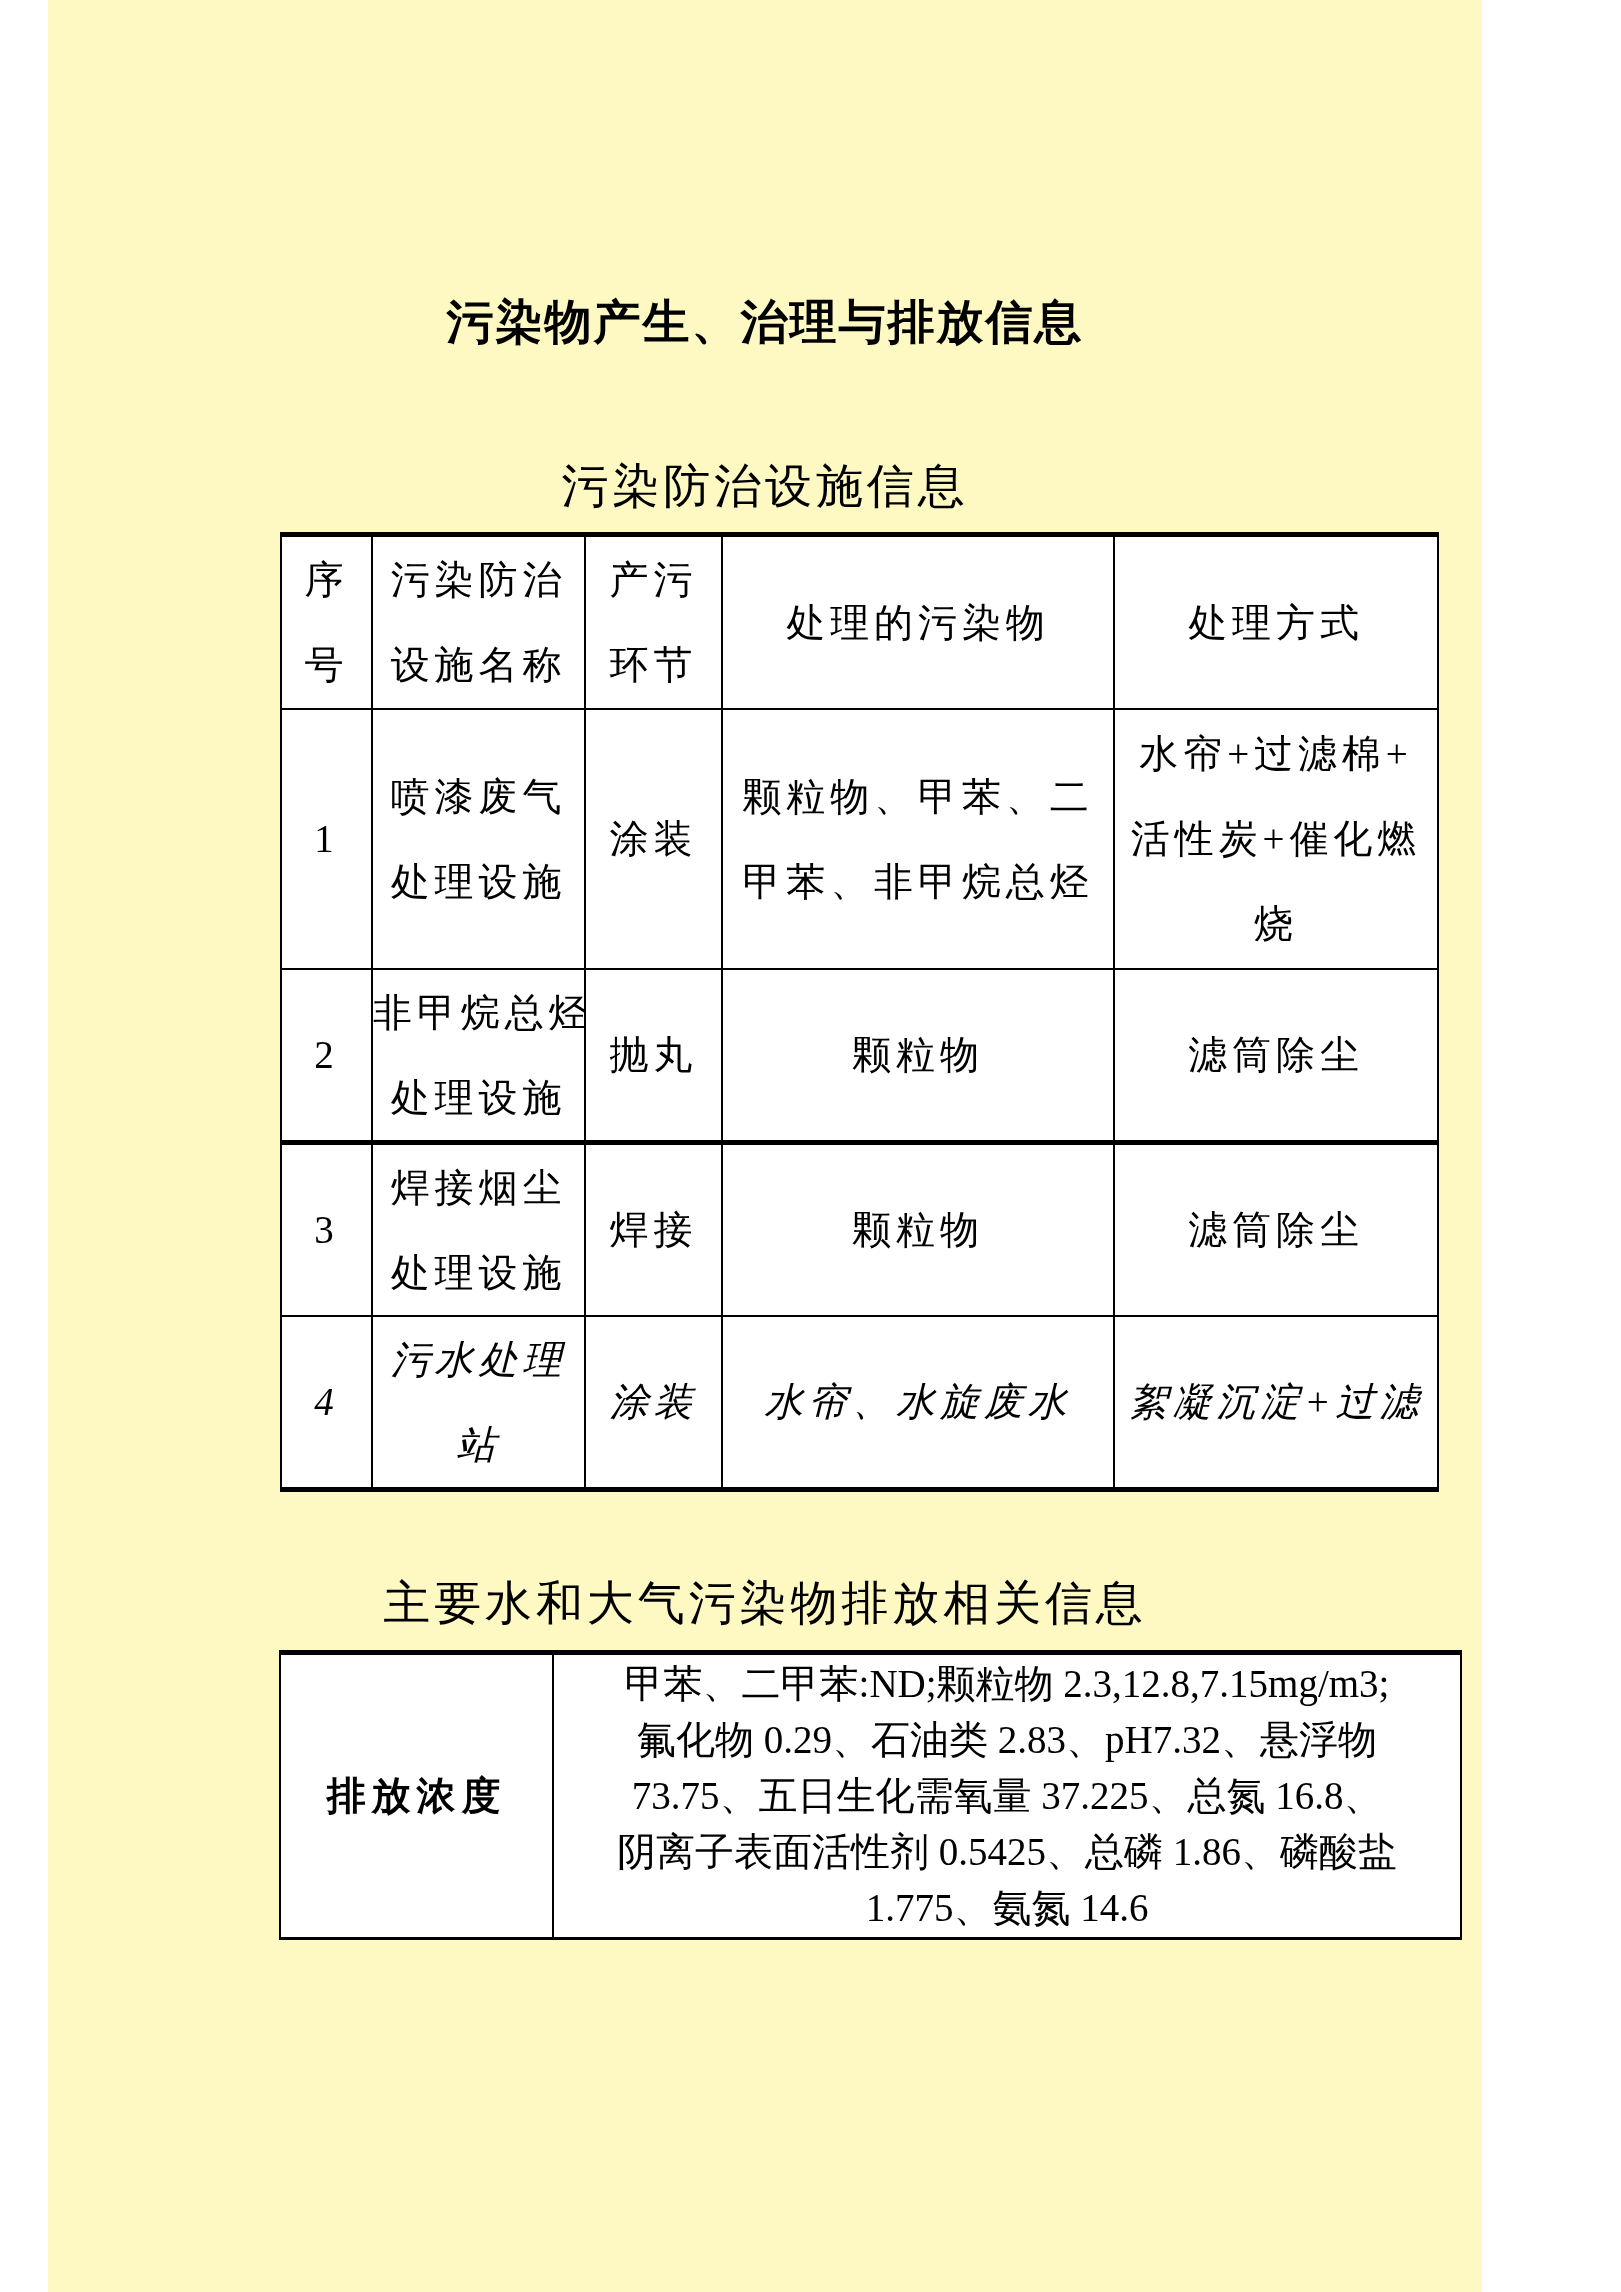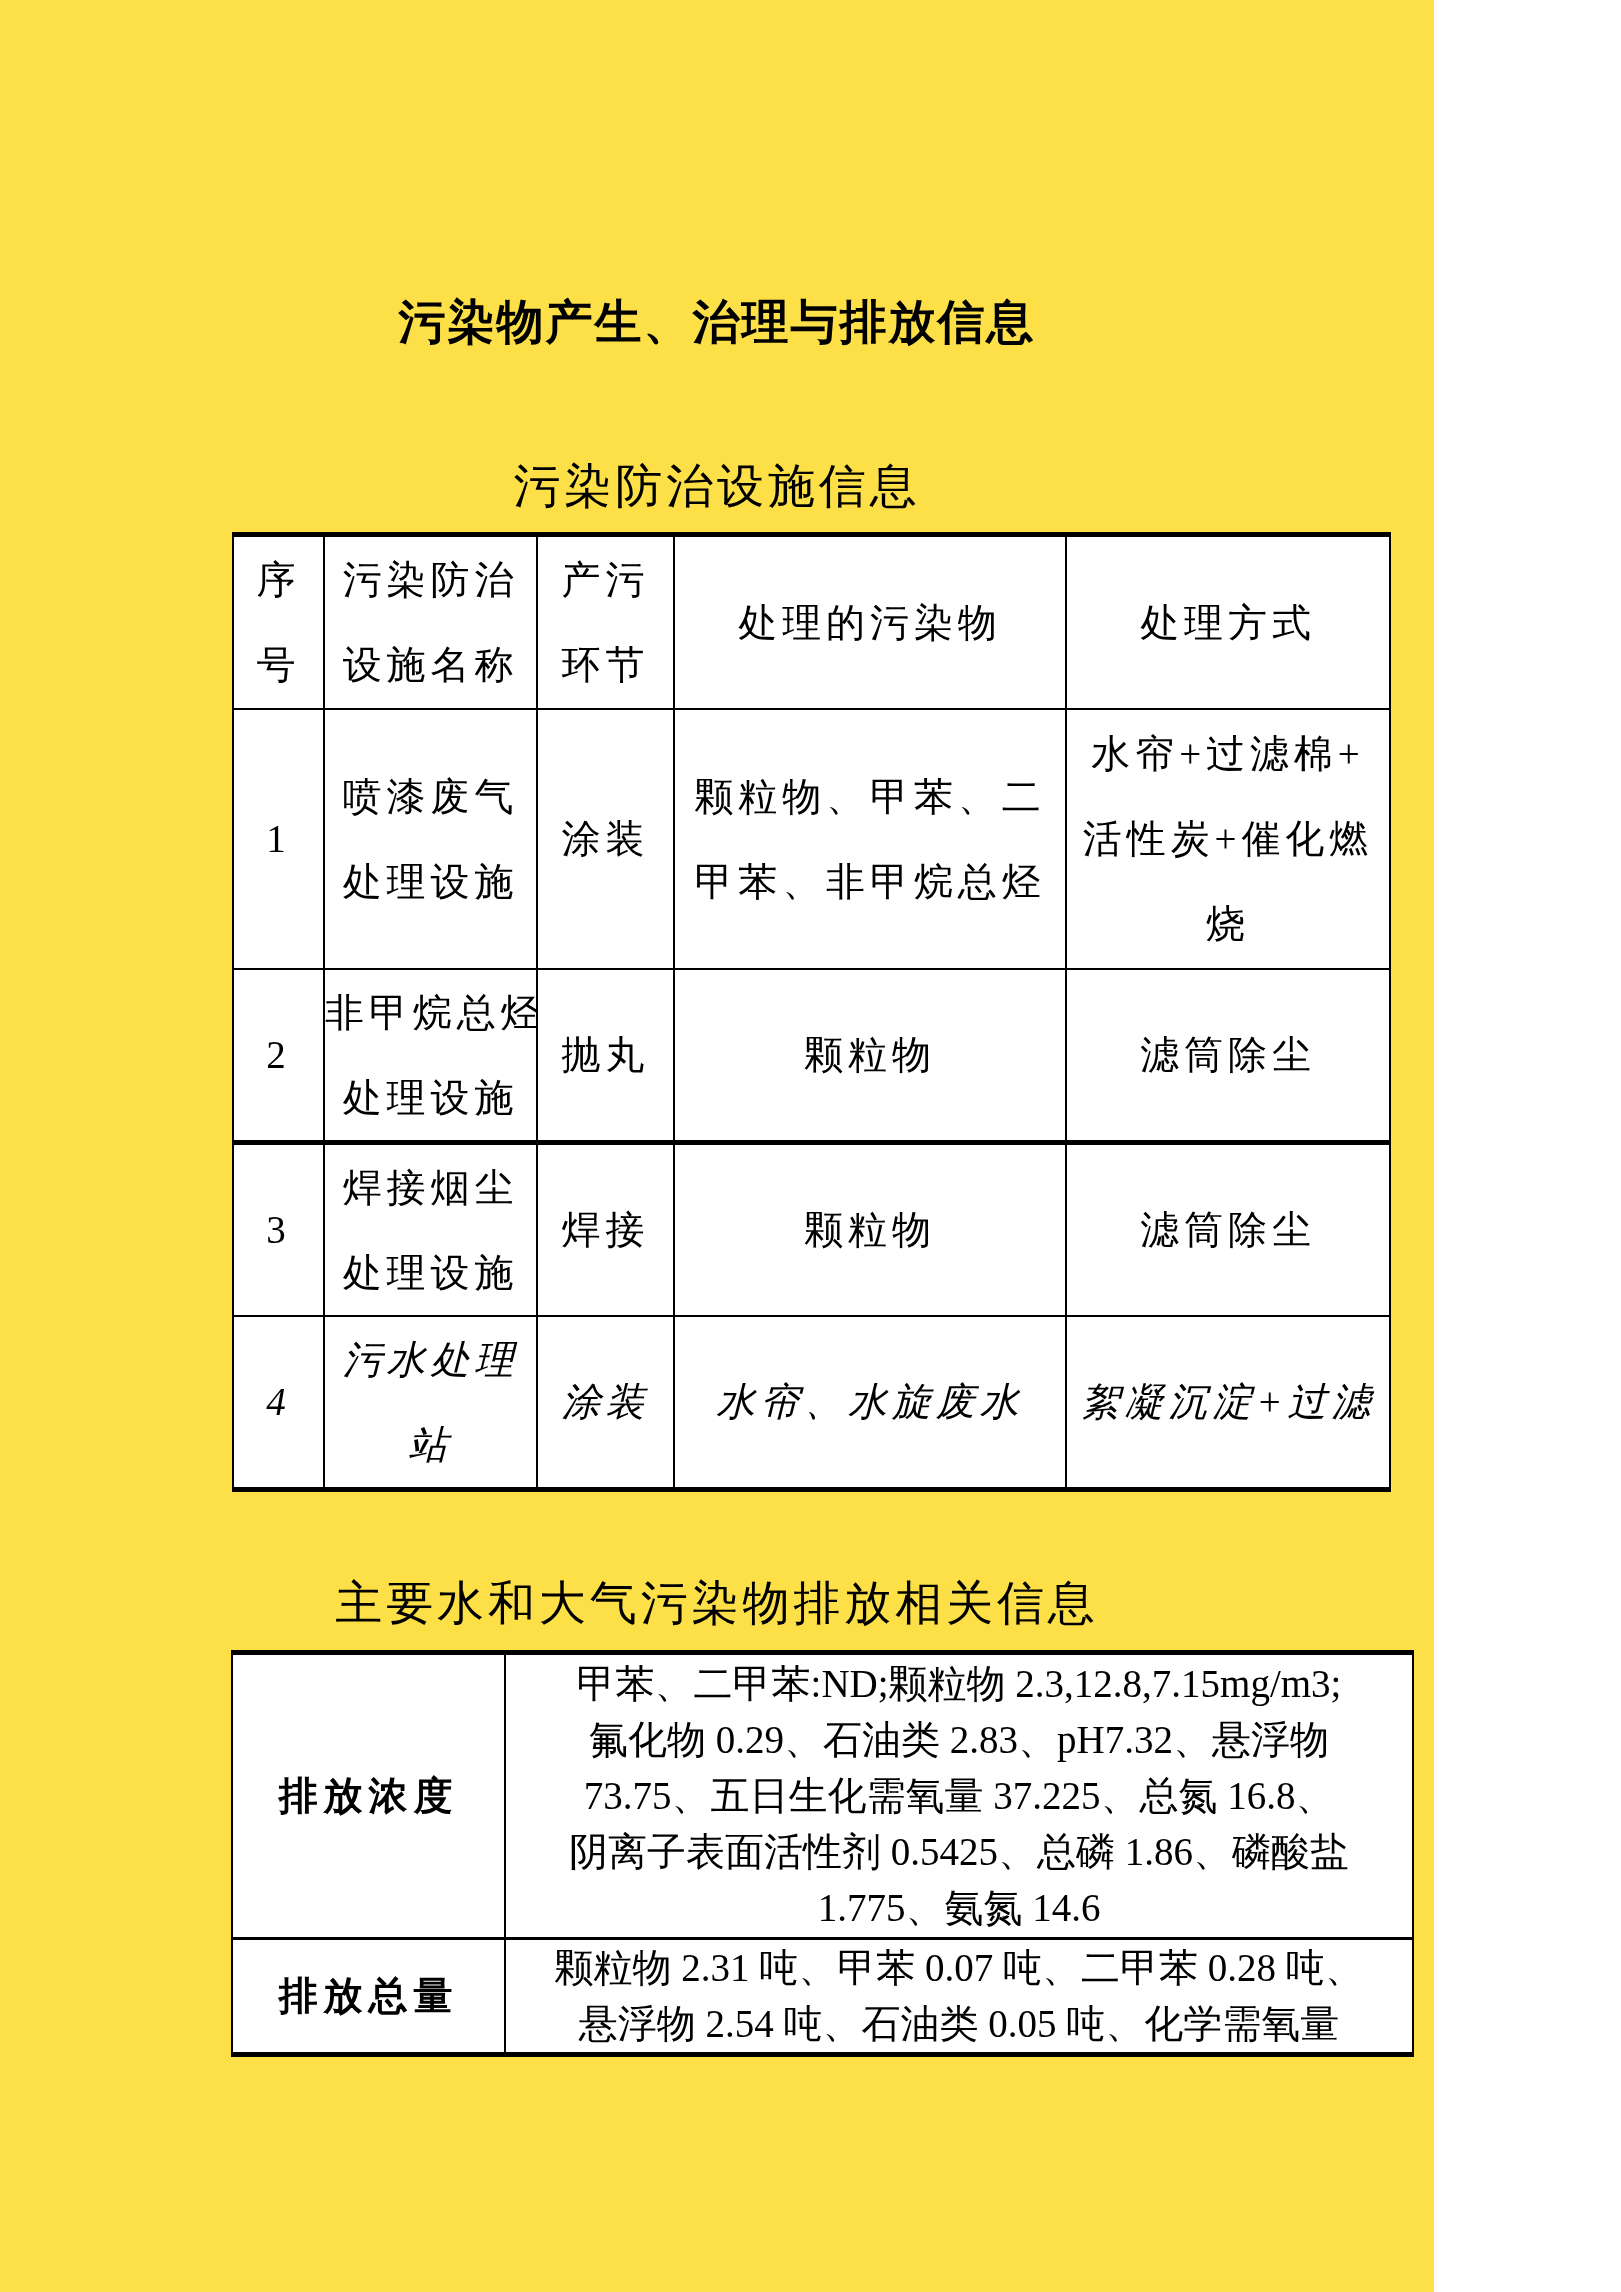--- a/index.html
+++ b/index.html
@@ -4,24 +4,25 @@
 <style>
   html, body {
     margin: 0;
     padding: 0;
     background: #ffffff;
   }
   .page {
     position: relative;
     width: 1434px;
     height: 2293px;
-    background: #fde047;
+    background: #fef9c3;
     color: #000000;
     font-family: "Liberation Serif", "DejaVu Serif", serif;
     overflow: hidden;
+    margin-left: 48px;
   }
   .doc-title {
     position: absolute;
     top: 297px;
     left: 0;
     width: 100%;
     text-align: center;
     font-size: 47px;
     font-weight: bold;
     letter-spacing: 2px;
@@ -218,24 +219,17 @@
       <tr class="r1">
         <td class="label-cell">排放浓度</td>
         <td class="content-cell">
             <div class="line">甲苯、二甲苯:ND;颗粒物 2.3,12.8,7.15mg/m3;</div>
             <div class="line">氟化物 0.29、石油类 2.83、pH7.32、悬浮物</div>
             <div class="line">73.75、五日生化需氧量 37.225、总氮 16.8、</div>
             <div class="line">阴离子表面活性剂 0.5425、总磷 1.86、磷酸盐</div>
             <div class="line">1.775、氨氮 14.6</div>
           </td>
       </tr>
-      <tr class="r2">
-        <td class="label-cell">排放总量</td>
-        <td class="content-cell">
-            <div class="line">颗粒物 2.31 吨、甲苯 0.07 吨、二甲苯 0.28 吨、</div>
-            <div class="line">悬浮物 2.54 吨、石油类 0.05 吨、化学需氧量</div>
-          </td>
-      </tr>
     </tbody>
   </table>
 
 </div>
 
 
 </body></html>

